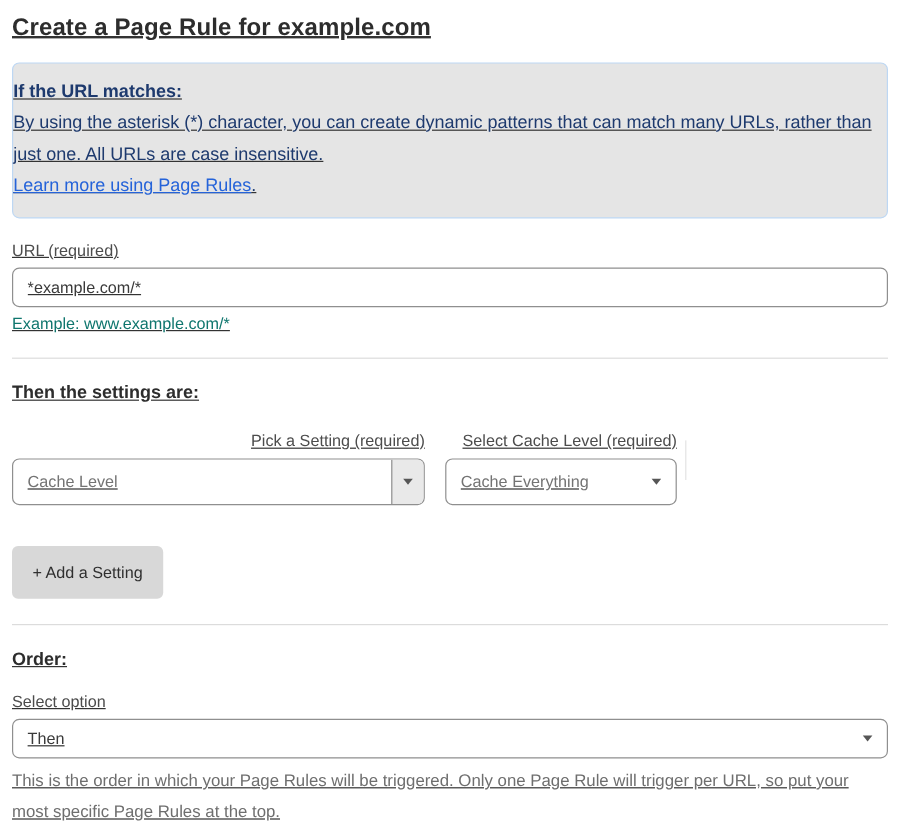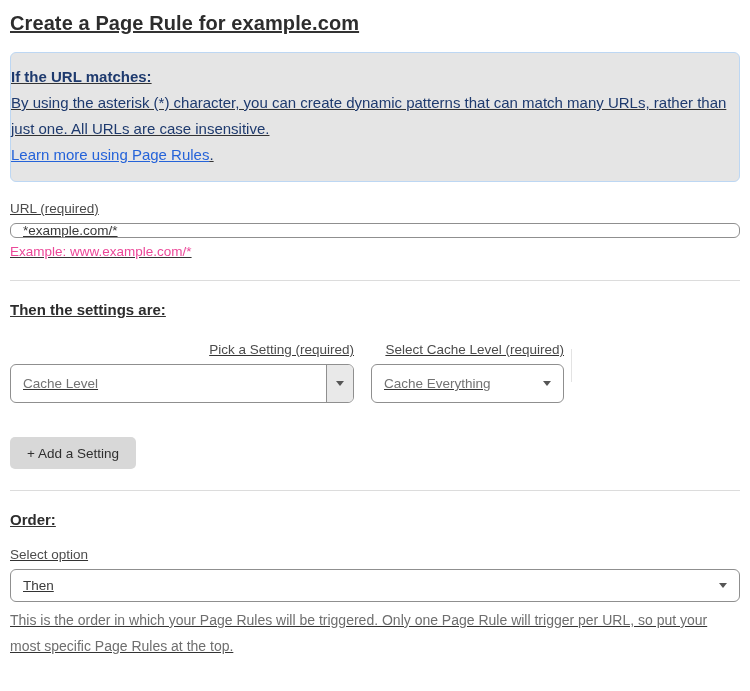--- a/index.html
+++ b/index.html
@@ -39,34 +39,34 @@
 
   .field-label {
     margin-top: 19px;
     font-size: 13.5px;
     color: #4c4c4c;
   }
   .url-input {
     display: block;
     margin-top: 7px;
     width: 730px;
-    height: 15px;
+    height: 33px;
     border: 1px solid #8f8f8f;
     border-radius: 6px;
     padding: 0 12px;
     font-family: "Liberation Sans", sans-serif;
     font-size: 13.5px;
     color: #3a3a3a;
     background: #fff;
     outline: none;
   }
   .hint-text {
     margin-top: 6px;
     font-size: 13.5px;
-    color: #ec4899;
+    color: #0f766e;
   }
 
   .divider {
     border: none;
     border-top: 1px solid #dcdcdc;
     margin-top: 21px;
   }
 
   .section-heading {
     margin-top: 20px;
@@ -119,21 +119,21 @@
     margin-top: 7px;
     height: 33px;
     margin-left: 7px;
     border-left: 1px solid #e3e3e3;
   }
 
   .btn {
     display: inline-flex;
     align-items: center;
     justify-content: center;
-    height: 32px;
+    height: 44px;
     border: none;
     border-radius: 5px;
     font-family: "Liberation Sans", sans-serif;
     font-size: 13.5px;
     cursor: pointer;
     padding: 0 17px;
   }
   .btn-gray { background: #d8d8d8; color: #2f2f2f; }
   .add-setting-btn { margin-top: 34px; }
 

